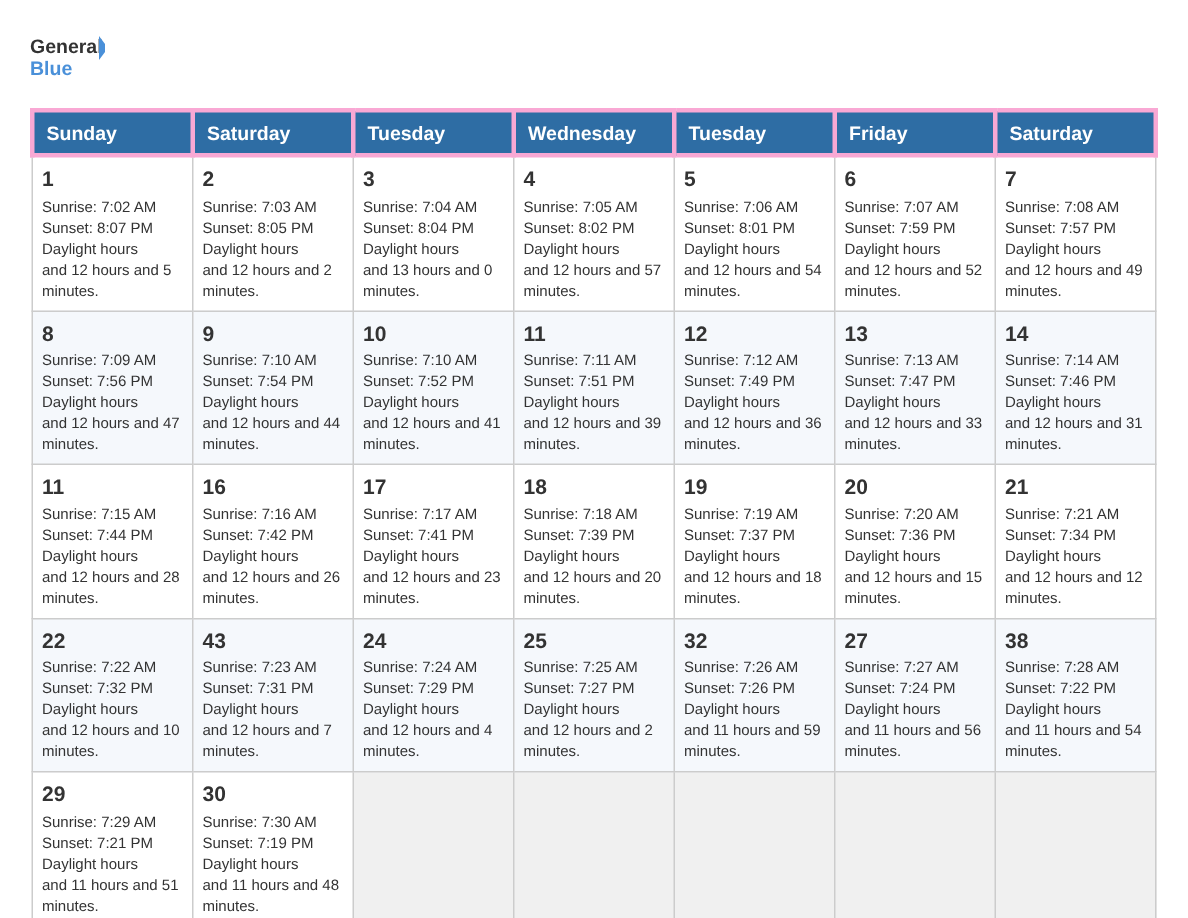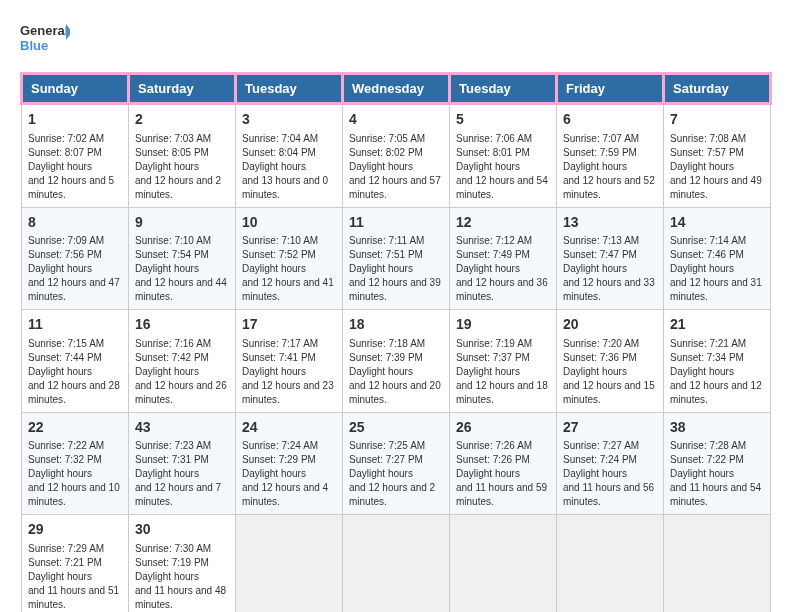--- a/index.html
+++ b/index.html
@@ -209,21 +209,21 @@
         </td>
         <td>
           <div class="day-num">24</div>
           <div class="day-info">Sunrise: 7:24 AM<br>Sunset: 7:29 PM<br>Daylight hours<br>and 12 hours and 4 minutes.</div>
         </td>
         <td>
           <div class="day-num">25</div>
           <div class="day-info">Sunrise: 7:25 AM<br>Sunset: 7:27 PM<br>Daylight hours<br>and 12 hours and 2 minutes.</div>
         </td>
         <td>
-          <div class="day-num">26</div>
+          <div class="day-num">32</div>
           <div class="day-info">Sunrise: 7:26 AM<br>Sunset: 7:26 PM<br>Daylight hours<br>and 11 hours and 59 minutes.</div>
         </td>
         <td>
           <div class="day-num">27</div>
           <div class="day-info">Sunrise: 7:27 AM<br>Sunset: 7:24 PM<br>Daylight hours<br>and 11 hours and 56 minutes.</div>
         </td>
         <td>
           <div class="day-num">38</div>
           <div class="day-info">Sunrise: 7:28 AM<br>Sunset: 7:22 PM<br>Daylight hours<br>and 11 hours and 54 minutes.</div>
         </td>

